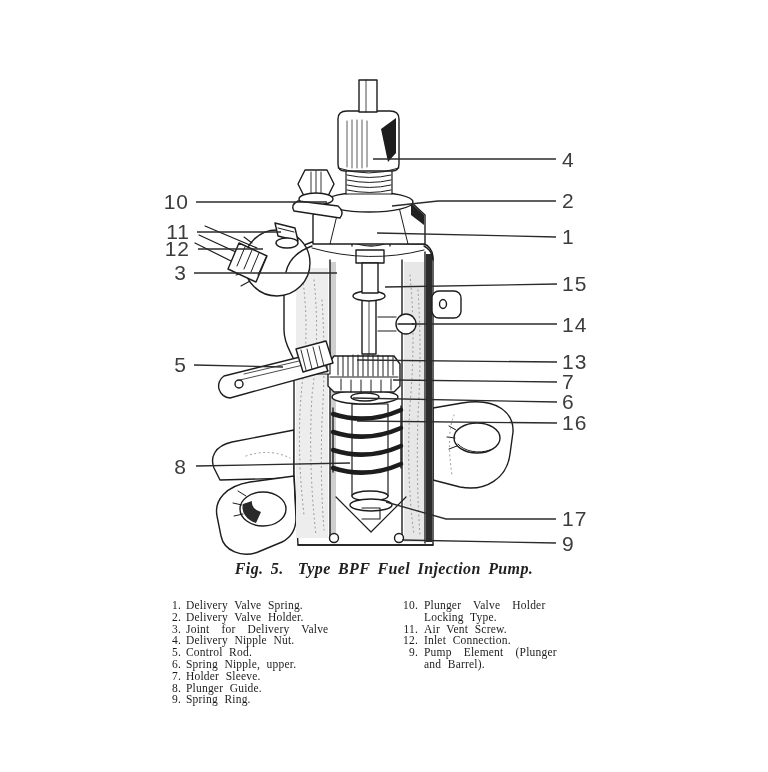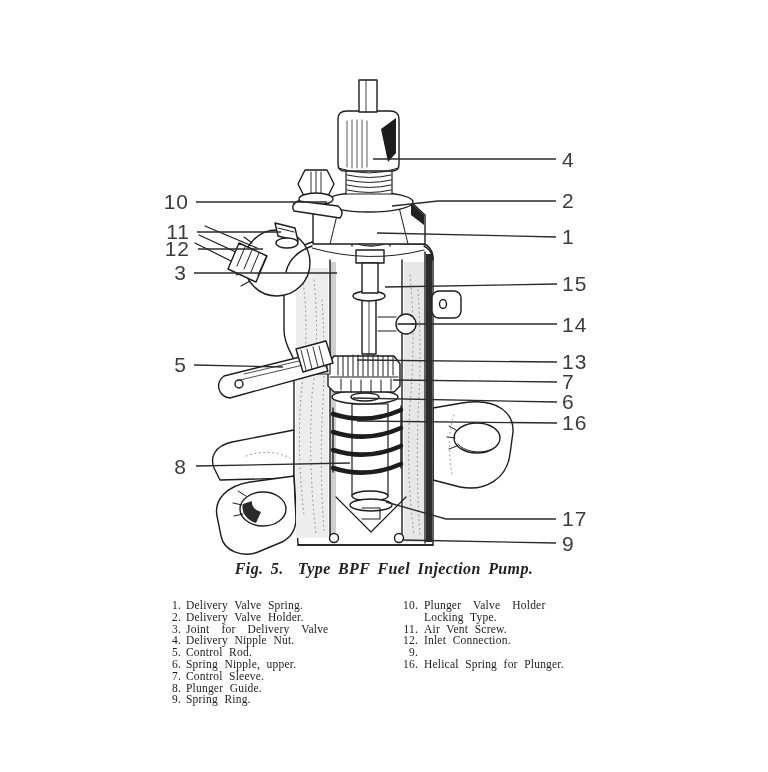--- a/index.html
+++ b/index.html
@@ -242,21 +242,21 @@
     </div>
     <div class="pitem">
       <span class="pnum">6.</span>
       <div class="ptext">
           <div class="pline">Spring Nipple, upper.</div>
         </div>
     </div>
     <div class="pitem">
       <span class="pnum">7.</span>
       <div class="ptext">
-          <div class="pline">Control Sleeve.</div>
+          <div class="pline">Holder Sleeve.</div>
         </div>
     </div>
     <div class="pitem">
       <span class="pnum">8.</span>
       <div class="ptext">
           <div class="pline">Plunger Guide.</div>
         </div>
     </div>
     <div class="pitem">
       <span class="pnum">9.</span>
@@ -281,22 +281,20 @@
         </div>
     </div>
     <div class="pitem">
       <span class="pnum">12.</span>
       <div class="ptext">
           <div class="pline">Inlet Connection.</div>
         </div>
     </div>
     <div class="pitem">
       <span class="pnum">9.</span>
-    </div>
-    <div class="pitem">
-      <span class="pnum">16.</span>
-      <div class="ptext">
-          <div class="pline">Helical Spring for Plunger.</div>
-        </div>
+      <div class="ptext">
+        <div class="pline wide">Pump Element (Plunger</div>
+        <div class="pline">and Barrel).</div>
+      </div>
     </div>
   </div>
 
 </div>
 
 </body></html>

